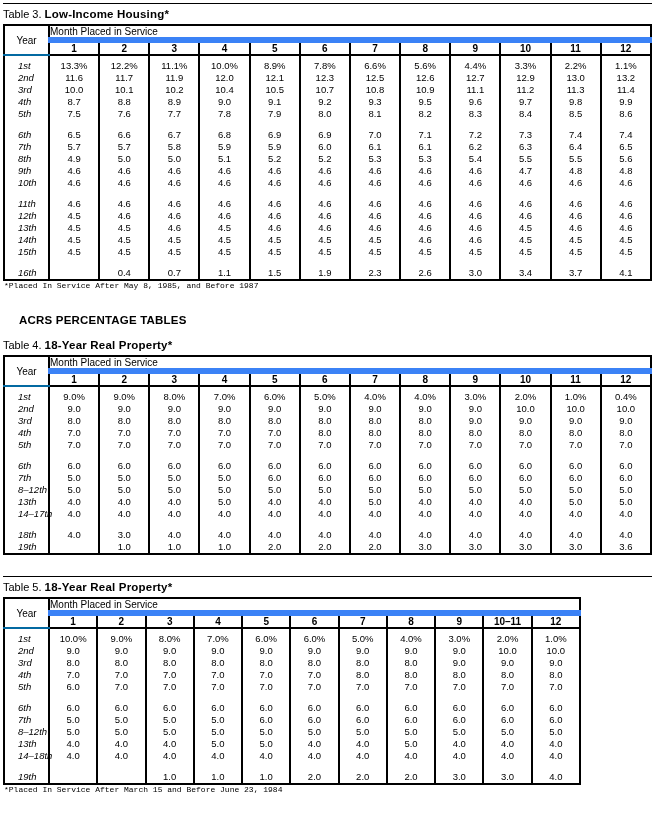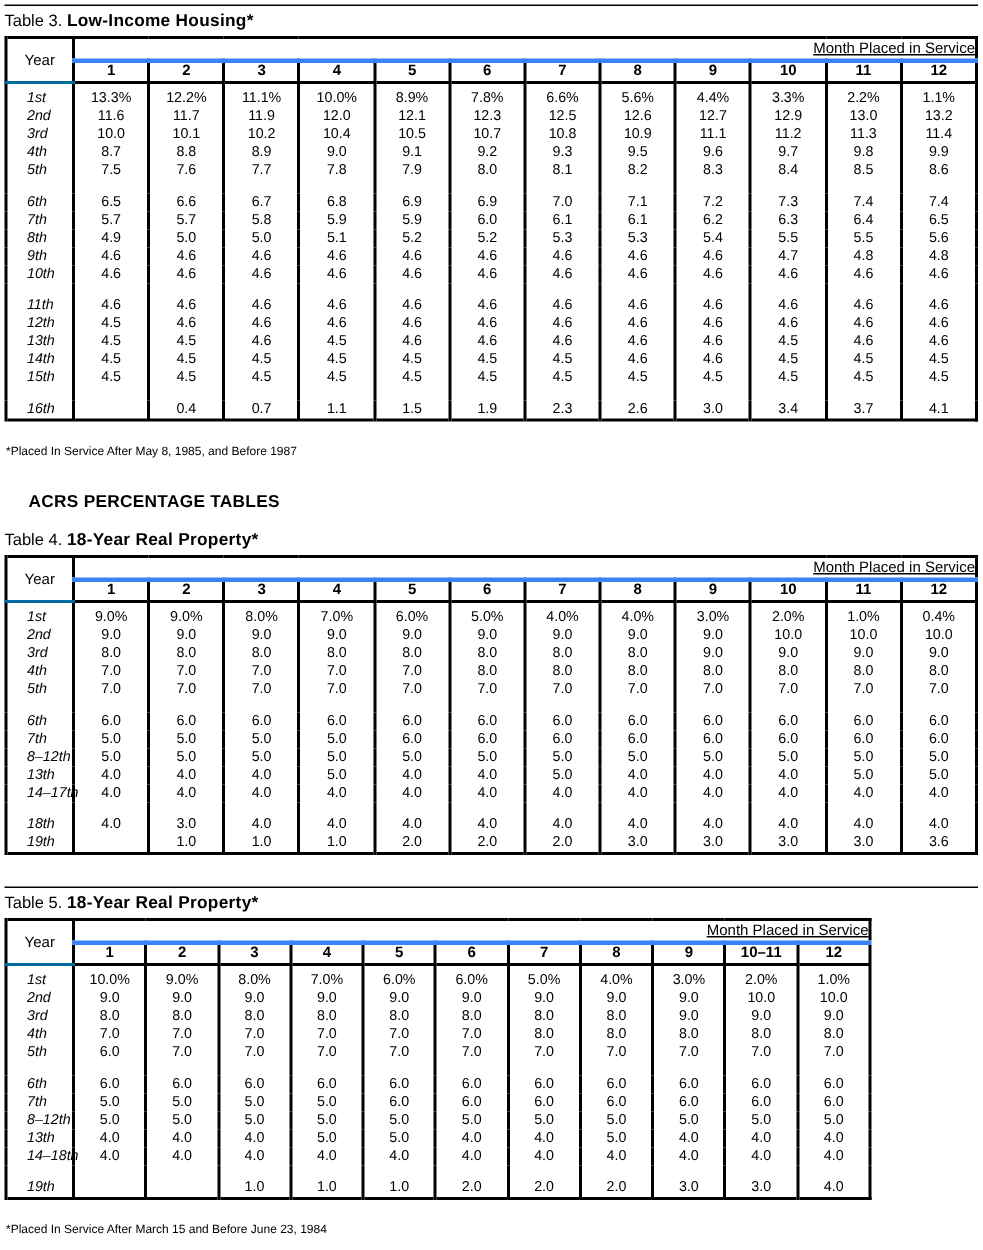--- a/index.html
+++ b/index.html
@@ -17,27 +17,27 @@
   .tbl-title { margin: 4px 0 4px 0; font-size: 11px; }
   .tbl-title b { font-size: 11.5px; letter-spacing: 0.2px; }
   .section-heading { font-size: 11.5px; font-weight: bold; margin: 24px 0 13px 16px; letter-spacing: 0.2px; }
 
   table.grid { border-collapse: collapse; table-layout: fixed; border: 2px solid #000; }
   table.t-full { width: 649px; }
   table.t-narrow { width: 578px; }
   .grid th, .grid td { border-left: 2px solid #000; padding: 0; }
   .grid th { font-weight: normal; }
   .grid th.year-h { width: 45px; font-size: 10px; border-bottom: 2px solid #0369a1; vertical-align: middle; }
-  .grid th.month-span { border-bottom: 3px solid #3b82f6; font-size: 10px; height: 15px; text-align: right; text-decoration: underline; }
+  .grid th.month-span { border-bottom: 6px solid #3b82f6; font-size: 10px; height: 15px; text-align: left; }
   .grid tr.colnums th { border-bottom: 2px solid #000; font-weight: bold; font-size: 10px; height: 15px; text-align: center; }
   .grid tbody td { font-size: 9.5px; height: 12px; line-height: 12px; text-align: center; white-space: nowrap; }
   .grid tbody td.year { text-align: left; padding-left: 13px; font-style: italic; }
   .grid tbody tr:first-child td { padding-top: 4px; }
   .grid tbody tr.spacer td { height: 9px; line-height: 9px; }
-  .footnote { font-size: 8px; margin: 15px 0 0 1px; }
+  .footnote { font-size: 8px; margin: 0 0 0 1px; font-family: Liberation Mono, monospace; }
 </style>
 </head>
 <body>
 
 <div class="page">
 
   <div class="hrule top"></div>
 
   <p class="tbl-title"><span>Table 3.</span> <b>Low-Income Housing*</b></p>
   <table class="grid t-full">

